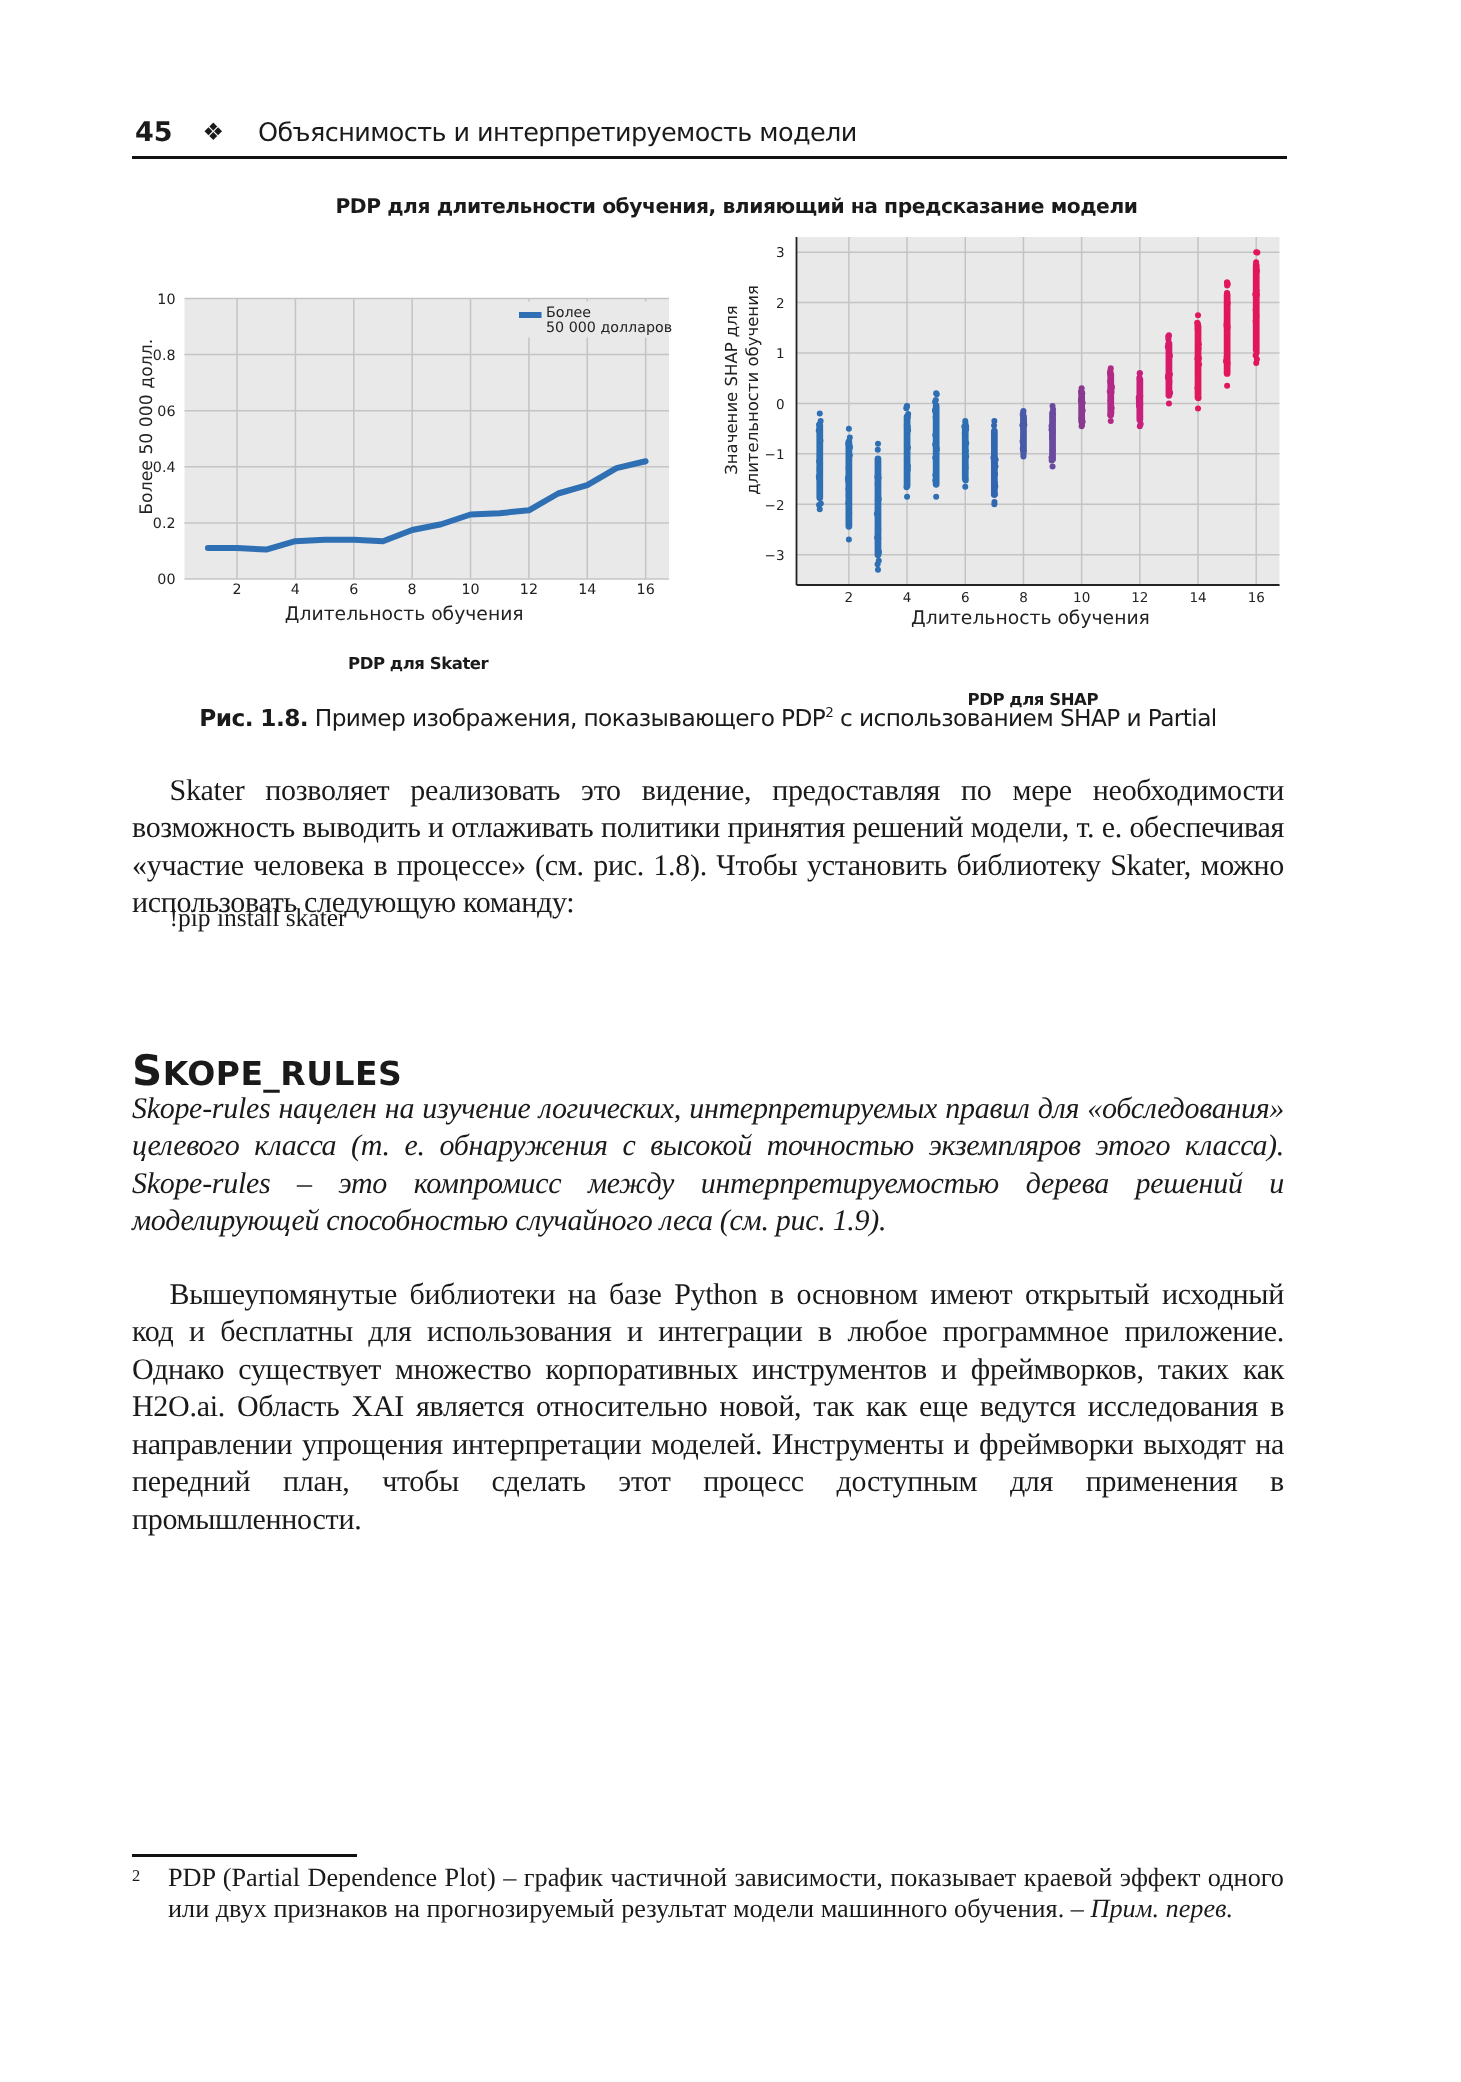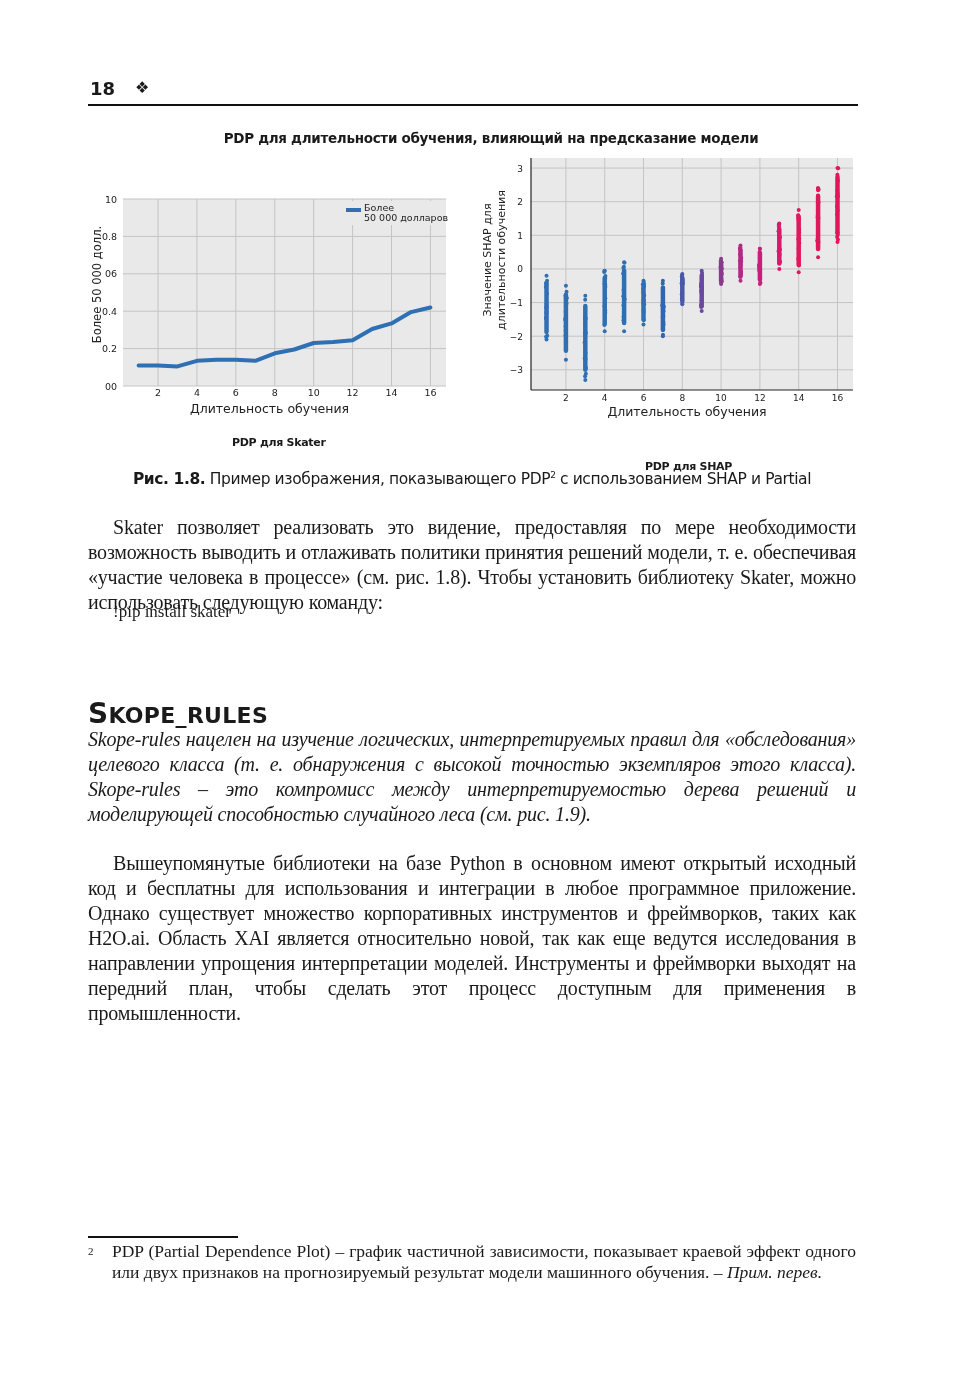--- a/index.html
+++ b/index.html
@@ -23,22 +23,23 @@
   .fn-rule { position: absolute; left: 88px; top: 1236px; width: 150px; height: 2px; background: #111; }
   .footnote { position: absolute; left: 88px; top: 1241px; width: 768px; font-family: "Liberation Serif", serif; font-size: 17.5px; line-height: 21px; text-align: justify; }
   .footnote .fn-mark { position: absolute; left: 0; top: 0; font-size: 11px; }
   .footnote .fn-text { display: block; padding-left: 24px; text-indent: 0; }
   .footnote em { font-style: italic; }
 </style>
 </head>
 <body>
 
 <div class="header">
-  <span class="pnum">18</span>
+  <span class="pnum">45</span>
   <span class="orn">❖</span>
+  <span class="title">Объяснимость и интерпретируемость модели</span>
 </div>
 
 <div class="fig-title">PDP для длительности обучения, влияющий на предсказание модели</div>
 
 <div class="chart" id="chart-left" style="left:85px; top:188px; width:370px; height:240px;">
   <svg id="svg-left" width="370" height="240">
       <rect x="38" y="11" width="323" height="187" fill="#e9e9e9"></rect>
       <line x1="73.02409638554217" x2="73.02409638554217" y1="11" y2="198" stroke="#c4c4c4" stroke-width="1"></line>
       <line x1="111.93975903614457" x2="111.93975903614457" y1="11" y2="198" stroke="#c4c4c4" stroke-width="1"></line>
       <line x1="150.85542168674698" x2="150.85542168674698" y1="11" y2="198" stroke="#c4c4c4" stroke-width="1"></line>

